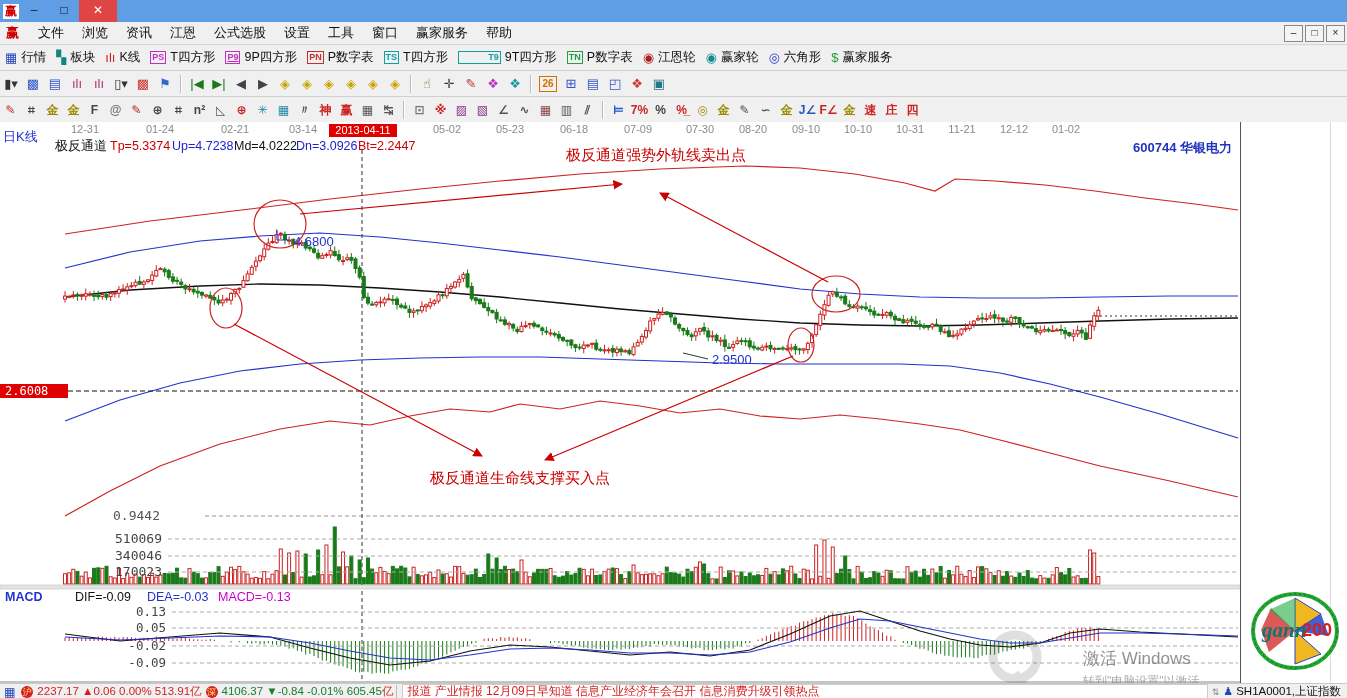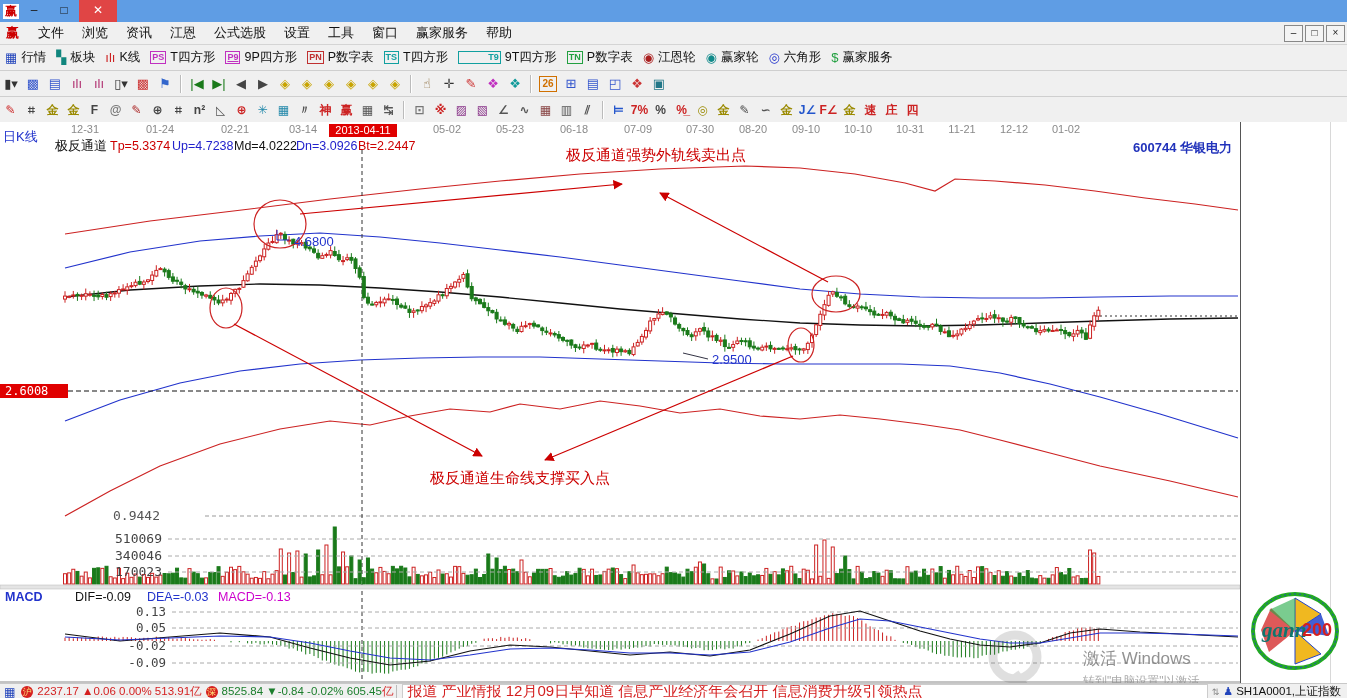--- a/index.html
+++ b/index.html
@@ -52,21 +52,21 @@
   
   #statusbar{position:absolute;left:0;top:683px;width:1347px;height:15px;background:#f0f0f0;
              border-top:1px solid #c8c8c8;display:flex;align-items:center;font-size:11.5px;}
   .st-sep{width:1px;height:13px;background:#bbb;margin:0 3px;}
   .badge-circ{display:inline-block;width:12px;height:12px;border-radius:50%;background:#d61f1f;
               color:#ffe27a;font-size:9px;line-height:12px;text-align:center;margin:0 4px;}
   #st-sh{color:#d41f1f;white-space:nowrap;}
   #st-sz{color:#1b7e2c;white-space:nowrap;}
   #st-sz .unit{color:#d41f1f;}
   #st-news{flex:1;background:#fff;border:1px solid #ccc;height:13px;line-height:12px;
-           color:#d41f1f;font-size:15px;overflow:hidden;white-space:nowrap;padding-left:4px;margin:0 2px;}
+           color:#d41f1f;font-size:12px;overflow:hidden;white-space:nowrap;padding-left:4px;margin:0 2px;}
   #st-right{white-space:nowrap;color:#111;padding:0 6px 0 2px;}
   #st-grid-icon{color:#2244bb;font-size:12px;margin:0 2px 0 4px;}
   #st-user-icon{color:#2244bb;font-size:11px;margin-right:3px;}
   #st-spin{color:#888;font-size:9px;margin:0 2px;}
   text{font-family:"Liberation Sans","DejaVu Sans",sans-serif;}
   .mono{font-family:"DejaVu Sans Mono","Liberation Mono",monospace;}
 </style>
 </head>
 <body>
 
@@ -1342,20 +1342,20 @@
       </svg>
       <span class="gtxt">gann</span><span class="gnum">200</span>
     </div>
   </div>
 
   <div id="statusbar">
     <span id="st-grid-icon">▦</span>
     <span class="badge-circ">沪</span>
     <span id="st-sh">2237.17 ▲0.06 0.00% 513.91亿</span>
     <span class="badge-circ">深</span>
-    <span id="st-sz"><span>8525.84 ▼-0.84 -0.02% 605.45</span><span class="unit">亿</span></span>
+    <span id="st-sz"><span>4106.37 ▼-0.84 -0.01% 605.45</span><span class="unit">亿</span></span>
     <span class="st-sep"></span>
     <div id="st-news">报道    产业情报    12月09日早知道    信息产业经济年会召开 信息消费升级引领热点</div>
     <span id="st-spin">⇅</span>
     <span id="st-right"><span id="st-user-icon">♟</span><span>SH1A0001,上证指数</span></span>
   </div>
 
 </div>
 
 </body></html>

